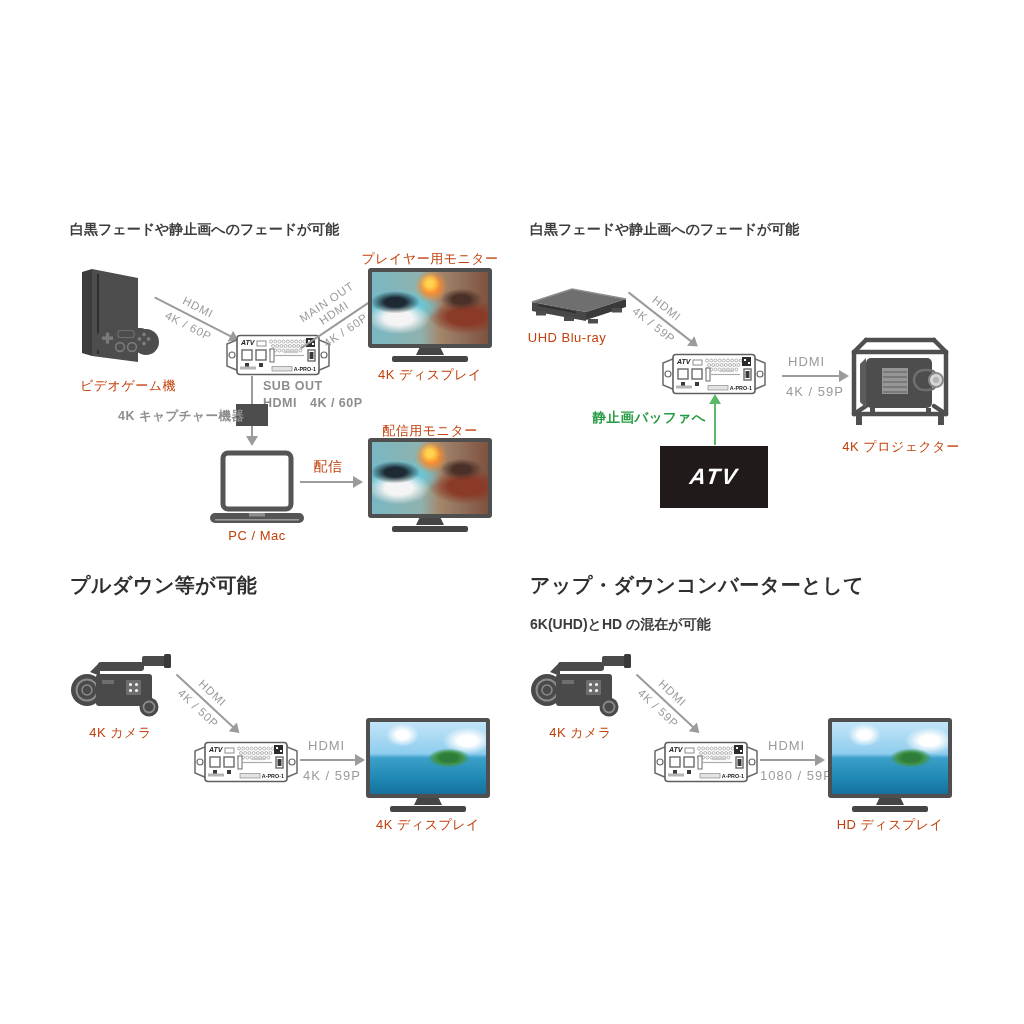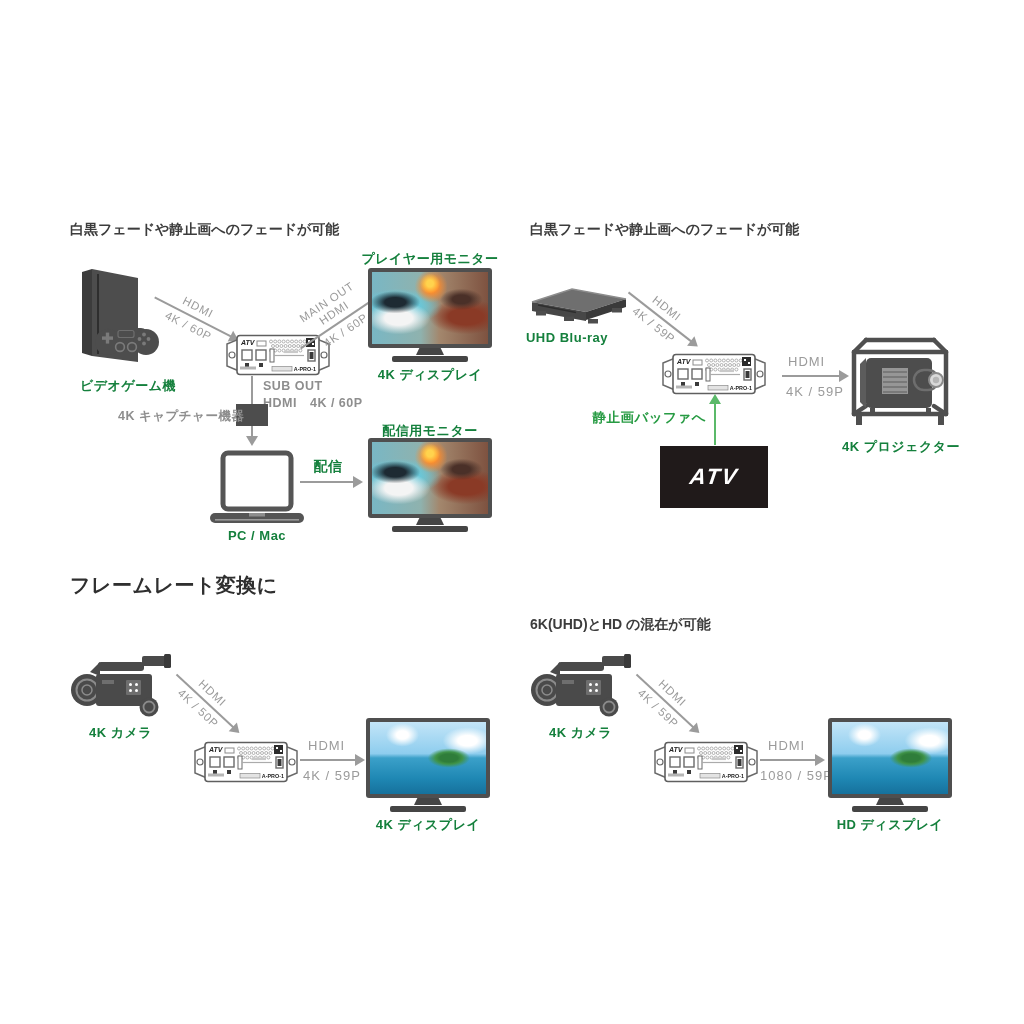--- a/index.html
+++ b/index.html
@@ -1,21 +1,21 @@
 <!DOCTYPE html>
 <html><head>
 <meta charset="utf-8">
 <style>
   html,body{margin:0;padding:0;background:#fff;}
   body{font-family:"Liberation Sans","DejaVu Sans",sans-serif;}
   .page{position:relative;width:1024px;height:1024px;background:#fff;overflow:hidden;}
 
   .title{position:absolute;font-size:20px;font-weight:700;color:#2f2f2f;letter-spacing:.5px;white-space:nowrap;}
   .subtitle{position:absolute;font-size:14px;font-weight:600;color:#3c3c3c;white-space:nowrap;}
-  .dlabel{position:absolute;font-size:13px;font-weight:700;color:#15803d;letter-spacing:.5px;text-align:center;white-space:nowrap;}
+  .dlabel{position:absolute;font-size:13px;font-weight:400;color:#c2410c;letter-spacing:.5px;text-align:center;white-space:nowrap;}
   .alabel{position:absolute;font-size:13px;color:#9b9b9b;letter-spacing:1px;white-space:nowrap;}
   .small-gray{position:absolute;font-size:12.5px;font-weight:600;color:#8e8e8e;letter-spacing:.5px;white-space:nowrap;}
 
   
   .h-arrow{position:absolute;height:2px;background:#9b9b9b;}
   .h-arrow::after{content:"";position:absolute;right:-9px;top:-5px;width:0;height:0;
     border-left:10px solid #9b9b9b;border-top:6px solid transparent;border-bottom:6px solid transparent;}
   .v-line{position:absolute;width:2px;background:#9b9b9b;}
   .v-head-down{position:absolute;width:0;height:0;border-top:10px solid #9b9b9b;
     border-left:6px solid transparent;border-right:6px solid transparent;}
@@ -259,21 +259,21 @@
       <line x1="37" y1="50" x2="61" y2="50"></line>
         <line x1="37" y1="55" x2="61" y2="55"></line>
         <line x1="37" y1="60" x2="61" y2="60"></line>
     </g>
     <rect x="68" y="38" width="24" height="20" rx="10" fill="none" stroke="#6e6e6e" stroke-width="2.5"></rect>
     <circle cx="90" cy="48" r="7" fill="#d9d9d9" stroke="#8a8a8a" stroke-width="2"></circle>
     <circle cx="90" cy="48" r="3.2" fill="#b5b5b5"></circle>
   </svg>
   <div class="dlabel" style="left:836px;top:438px;width:130px">4K プロジェクター</div>
 
-  <div class="title" style="left:70px;top:572px">フレームレート変換に</div>
+  <div class="title" style="left:70px;top:572px">プルダウン等が可能</div>
 
   <svg style="left:70px;top:650px" width="105" height="72" viewBox="0 0 105 72">
     <circle cx="17" cy="40" r="16" fill="#4a4a4a"></circle>
     <circle cx="17" cy="40" r="10.5" fill="none" stroke="#8b8b8b" stroke-width="2"></circle>
     <circle cx="17" cy="40" r="5" fill="none" stroke="#8b8b8b" stroke-width="1.5"></circle>
     <rect x="26" y="24" width="56" height="32" rx="3" fill="#4a4a4a"></rect>
     <rect x="28" y="12" width="46" height="9" rx="3" fill="#4a4a4a"></rect>
     <path d="M30,12 L20,22 L30,26 Z" fill="#4a4a4a"></path>
     <rect x="72" y="6" width="24" height="10" rx="2" fill="#4a4a4a"></rect>
     <rect x="94" y="4" width="7" height="14" rx="1.5" fill="#3a3a3a"></rect>
@@ -306,20 +306,21 @@
 
   <div class="monitor" style="left:366px;top:718px">
     <div class="m-frame" style="width:124px;height:80px">
       <div class="m-screen island-screen"></div>
     </div>
     <div class="m-neck" style="width:28px;height:7px"></div>
     <div class="m-base" style="width:76px;height:6px"></div>
   </div>
   <div class="dlabel" style="left:366px;top:816px;width:124px">4K ディスプレイ</div>
 
+  <div class="title" style="left:530px;top:572px">アップ・ダウンコンバーターとして</div>
   <div class="subtitle" style="left:530px;top:616px">6K(UHD)とHD の混在が可能</div>
 
   <svg style="left:530px;top:650px" width="105" height="72" viewBox="0 0 105 72">
     <circle cx="17" cy="40" r="16" fill="#4a4a4a"></circle>
     <circle cx="17" cy="40" r="10.5" fill="none" stroke="#8b8b8b" stroke-width="2"></circle>
     <circle cx="17" cy="40" r="5" fill="none" stroke="#8b8b8b" stroke-width="1.5"></circle>
     <rect x="26" y="24" width="56" height="32" rx="3" fill="#4a4a4a"></rect>
     <rect x="28" y="12" width="46" height="9" rx="3" fill="#4a4a4a"></rect>
     <path d="M30,12 L20,22 L30,26 Z" fill="#4a4a4a"></path>
     <rect x="72" y="6" width="24" height="10" rx="2" fill="#4a4a4a"></rect>

